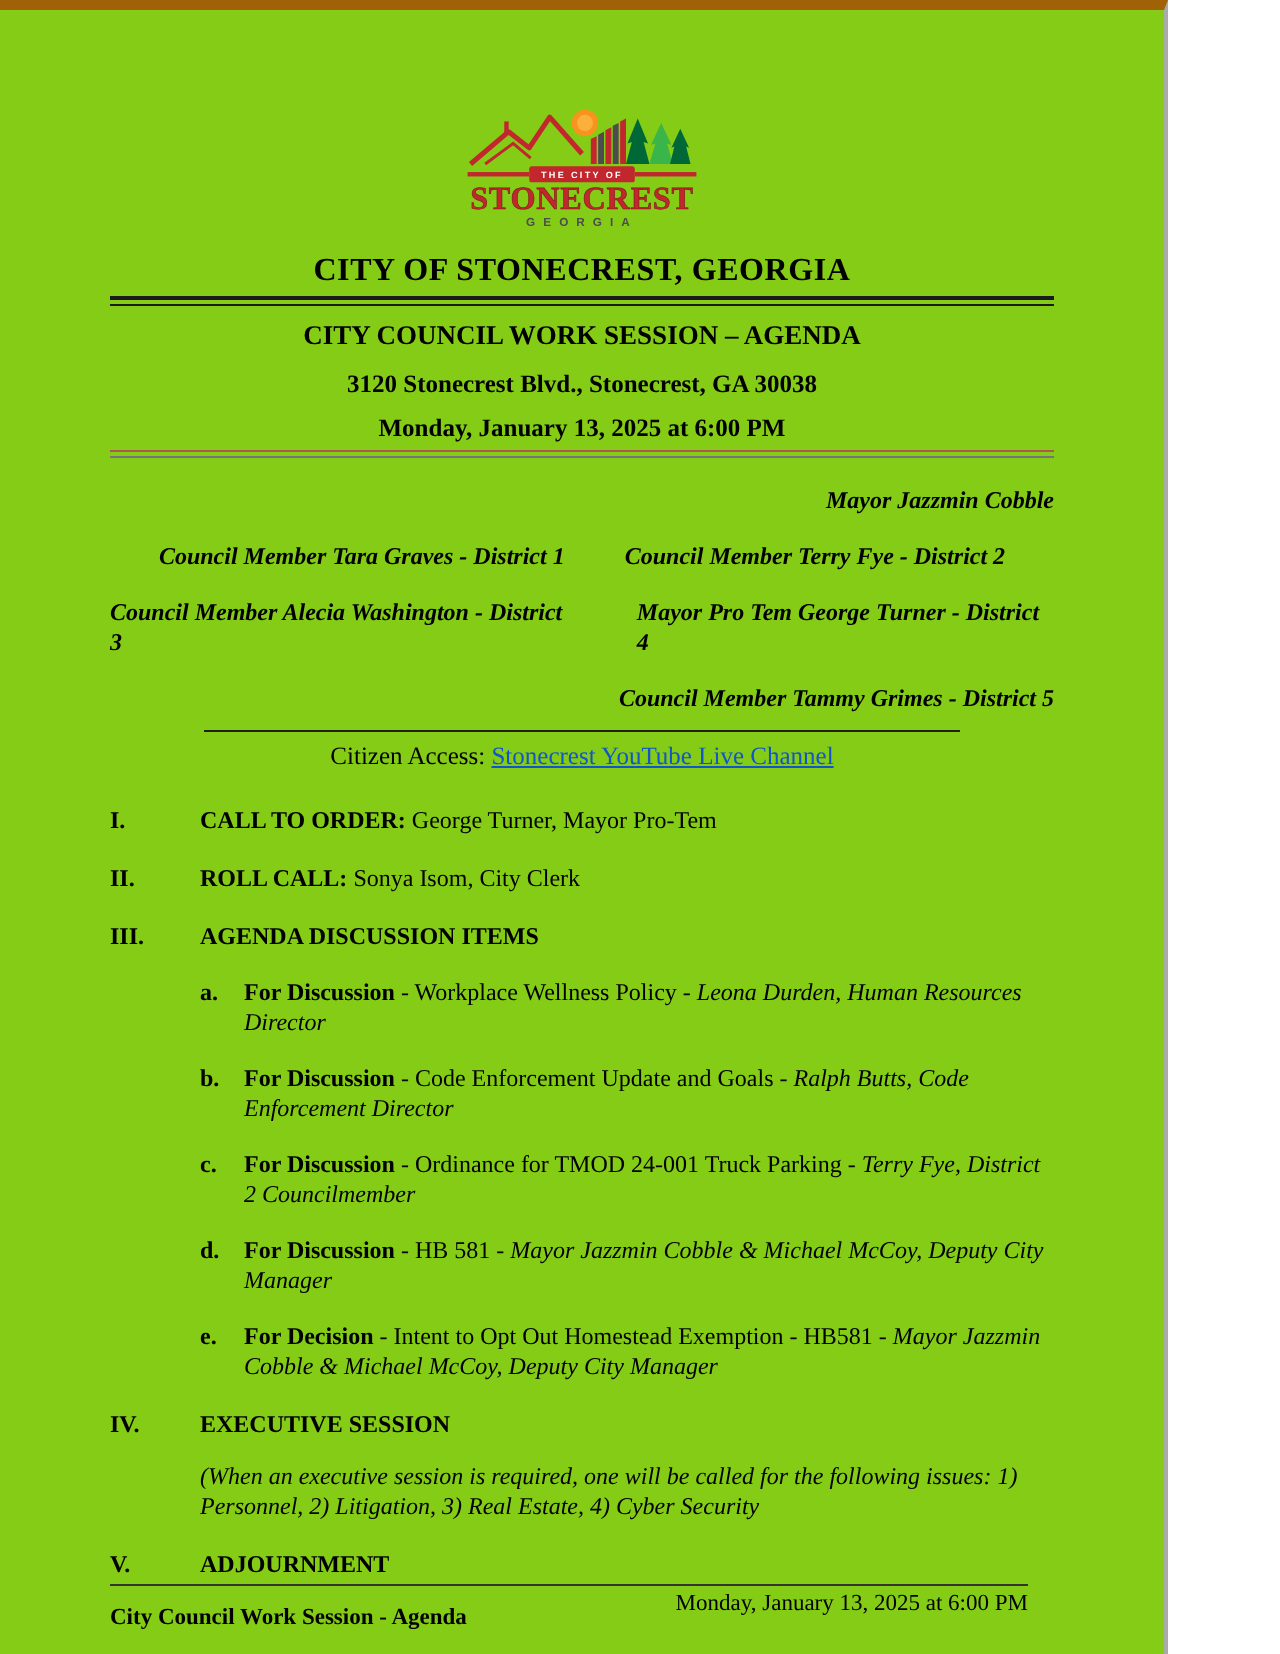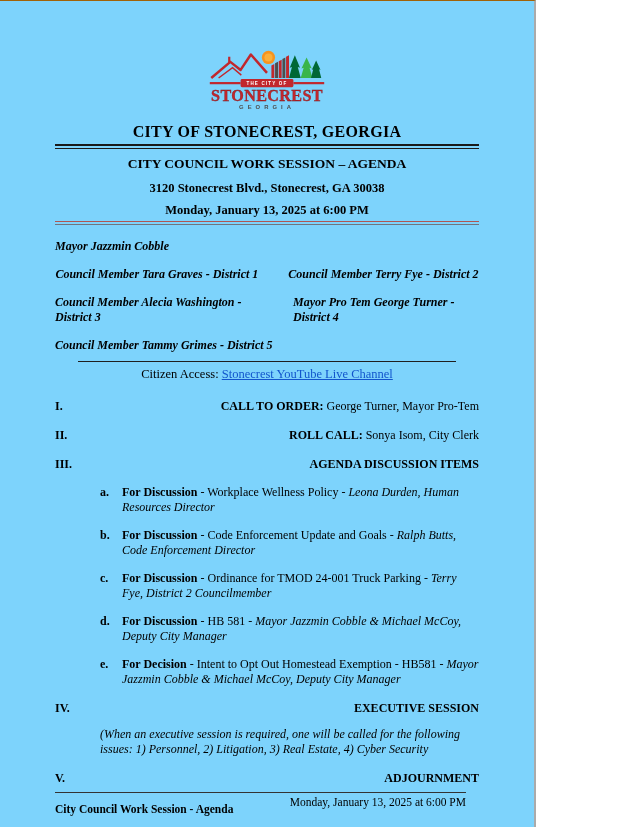--- a/index.html
+++ b/index.html
@@ -1,22 +1,22 @@
 <!DOCTYPE html>
 <html><head>
 <meta charset="utf-8">
 <style>
   html, body { margin: 0; padding: 0; background: #ffffff; }
   .page {
     position: relative;
-    width: 536px;
+    width: 584px;
     height: 827px;
     box-sizing: border-box;
-    background: #7dd3fc;
-    border-top: 1px solid #a16207;
+    background: #84cc16;
+    border-top: 5px solid #a16207;
     border-right: 2px solid #aaaaaa;
     padding: 0 55px;
     font-family: "Liberation Serif", "DejaVu Serif", serif;
     color: #000000;
     font-size: 12px;
     overflow: hidden;
   }
   .logo-wrap { margin-top: 44px; text-align: center; }
   .doc-title {
     margin-top: 8px;
@@ -33,21 +33,21 @@
   }
   .doc-subtitle { margin-top: 7px; text-align: center; font-size: 13.5px; font-weight: bold; }
   .doc-address  { margin-top: 9px; text-align: center; font-size: 12.5px; font-weight: bold; }
   .doc-date     { margin-top: 7px; text-align: center; font-size: 12.5px; font-weight: bold; }
   .rule-red {
     margin-top: 3px;
     height: 2px;
     border-top: 1.5px solid #b05552;
     border-bottom: 1px solid #73737c;
   }
-  .official { text-align: left; font-weight: bold; font-style: italic; font-size: 12px; }
+  .official { text-align: right; font-weight: bold; font-style: italic; font-size: 12px; }
   .official.mayor { margin-top: 14px; }
   .official-row {
     margin-top: 13px;
     display: flex;
     justify-content: center;
     gap: 30px;
     font-weight: bold;
     font-style: italic;
     font-size: 12px;
   }
@@ -55,21 +55,21 @@
     width: 378px;
     margin: 8px auto 0;
     border-top: 1.4px solid #1f1f1f;
   }
   .citizen-line { margin-top: 5px; text-align: center; font-size: 12.5px; }
   .citizen-line .lbl { font-weight: normal; }
   .citizen-line a { color: #1155CC; text-decoration: underline; cursor: pointer; }
   .agenda-item { display: flex; margin-top: 14px; }
   .agenda-item.first { margin-top: 17px; }
   .agenda-item .numeral { width: 45px; flex: none; font-weight: bold; }
-  .agenda-item .body { flex: 1; text-align: right; }
+  .agenda-item .body { flex: 1; }
   .agenda-item .label { font-weight: bold; }
   .sub-item { display: flex; margin-left: 45px; margin-top: 13px; }
   .sub-item .letter { width: 22px; flex: none; font-weight: bold; }
   .sub-item .body { flex: 1; }
   .sub-item .label { font-weight: bold; }
   .presenter { font-style: italic; }
   .exec-note { margin-left: 45px; margin-top: 11px; font-style: italic; }
   .ada-line {
     margin-top: 14px;
     text-align: center;

